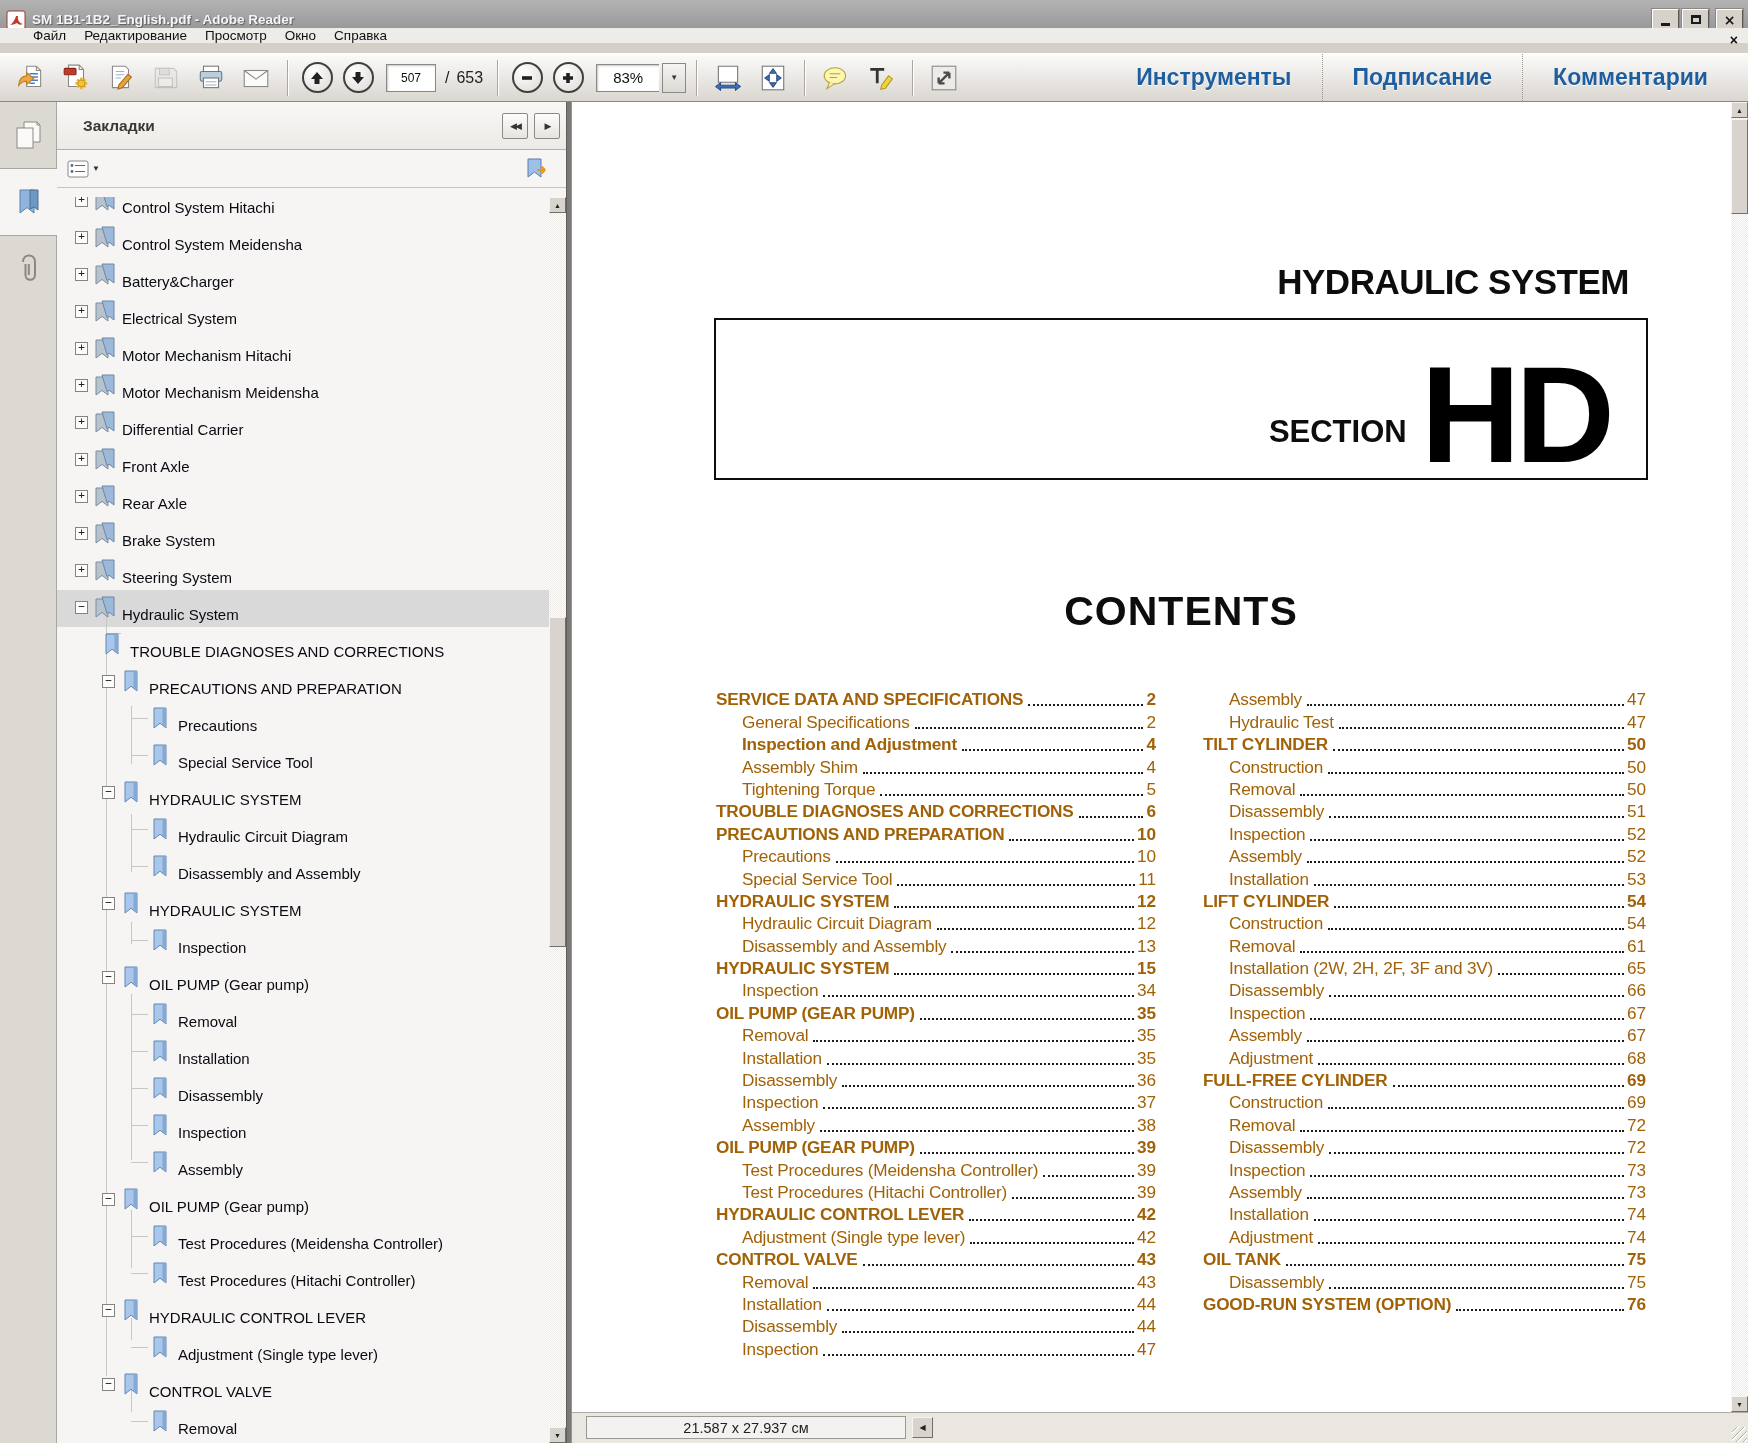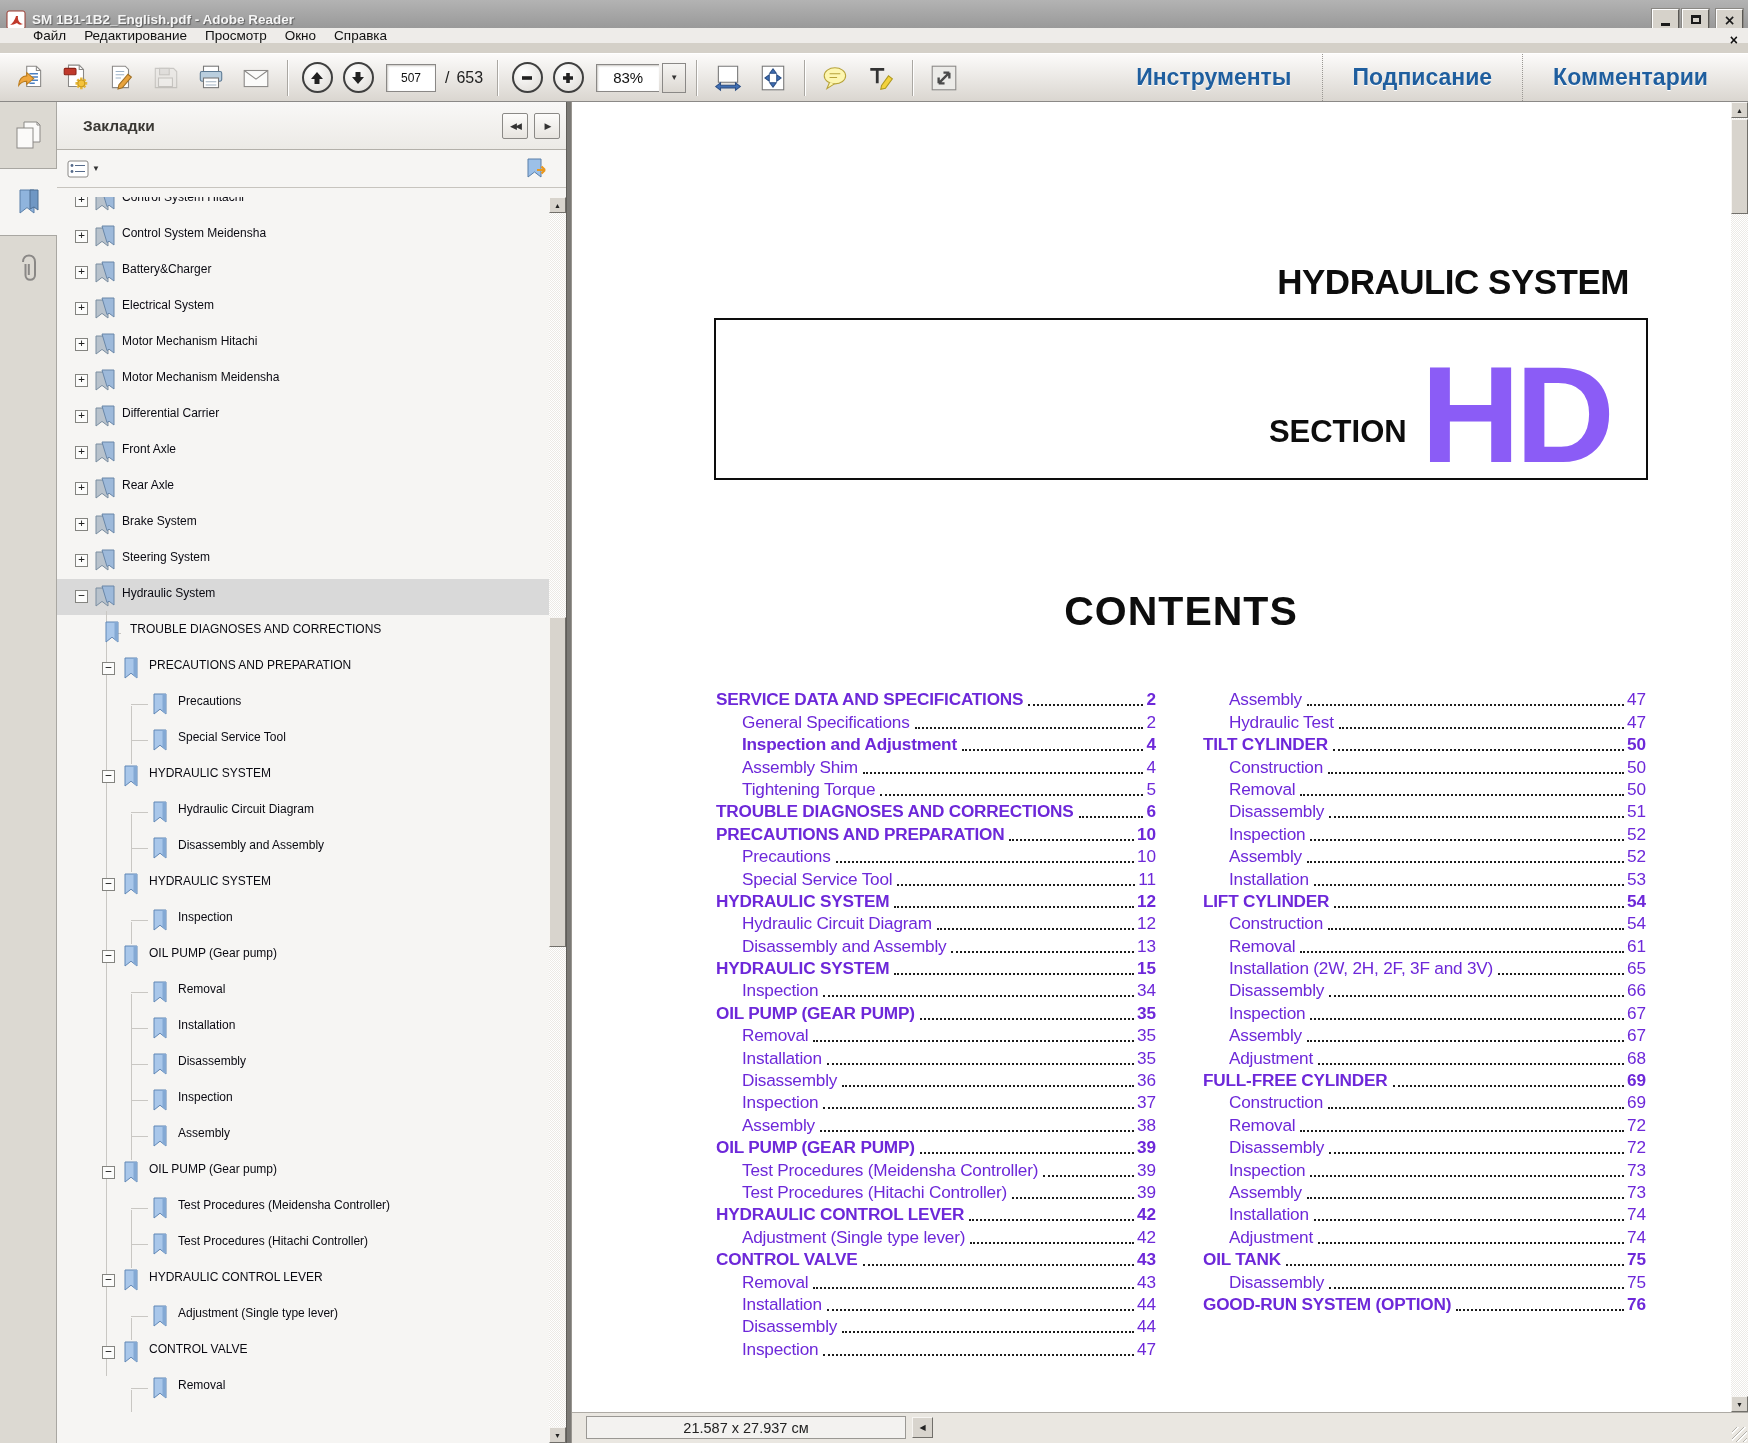--- a/index.html
+++ b/index.html
@@ -128,21 +128,21 @@
   .lvl2{padding-left:93px;}
   .expander{
     width:13px;height:13px;box-sizing:border-box;flex:0 0 13px;
     border:1px solid #848480;background:#fcfcfb;
     font-size:11px;line-height:10px;text-align:center;color:#222;
     margin-top:11px;margin-right:6px;z-index:2;
     font-family:"DejaVu Sans Mono",monospace;
   }
   .bmicon{flex:0 0 20px;width:20px;margin-right:8px;margin-top:5px;z-index:2;}
   .bmlabel{
-    font-size:12px;color:#0a0a12;line-height:1.6;margin-top:5px;
+    font-size:15px;color:#0a0a12;line-height:1.6;margin-top:13px;
   }
   .lvl1 .bmlabel{max-width:320px;}
   .lvl2 .bmlabel{max-width:320px;}
   .lvl2::before{
     content:'';position:absolute;left:74px;top:17px;width:17px;height:1px;background:#c9c7c3;
   }
   .tree-vline{position:absolute;width:1px;background:#c9c7c3;z-index:1;}
   .tree-hline{position:absolute;height:1px;background:#c9c7c3;z-index:1;}
 
   
@@ -180,29 +180,29 @@
     position:absolute;top:160px;right:102px;
     font-size:35px;font-weight:bold;letter-spacing:-0.5px;color:#0d0d0d;
   }
   .section-box{
     position:absolute;left:142px;top:216px;width:934px;height:162px;
     border:2px solid #0d0d0d;box-sizing:border-box;
     display:flex;justify-content:flex-end;align-items:flex-end;
     padding:0 36px 14px 0;gap:14px;
   }
   .section-label{font-size:31px;font-weight:bold;margin-bottom:14px;color:#0d0d0d;}
-  .section-code{font-size:138px;font-weight:bold;line-height:0.72;letter-spacing:-5px;color:#8b5cf6;}
+  .section-code{font-size:138px;font-weight:bold;line-height:0.72;letter-spacing:-5px;color:#000000;}
   .contents-title{
     position:absolute;left:144px;top:486px;width:930px;text-align:center;
     font-size:41px;font-weight:bold;letter-spacing:1px;color:#0d0d0d;
   }
   .toc{position:absolute;top:586px;}
   .toc-left{left:144px;width:440px;}
   .toc-right{left:631px;width:443px;}
-  .tocrow{display:flex;align-items:flex-end;height:22.4px;font-size:17.2px;color:#6d28d9;}
+  .tocrow{display:flex;align-items:flex-end;height:22.4px;font-size:17.2px;color:#a16207;}
   .tocrow.b{font-weight:bold;}
   .tocrow.ind{padding-left:26px;}
   .toclabel{white-space:nowrap;letter-spacing:-0.2px;}
   .lead{flex:1;border-bottom:2px dotted #1c1c1c;margin:0 3px 4px 5px;}
   .pg{text-align:right;}
 
   
   .vscroll{position:absolute;right:0;top:102px;width:17px;bottom:31px;
     background-color:#eceae6;
     background-image:linear-gradient(45deg,#fff 25%,transparent 25%,transparent 75%,#fff 75%),

